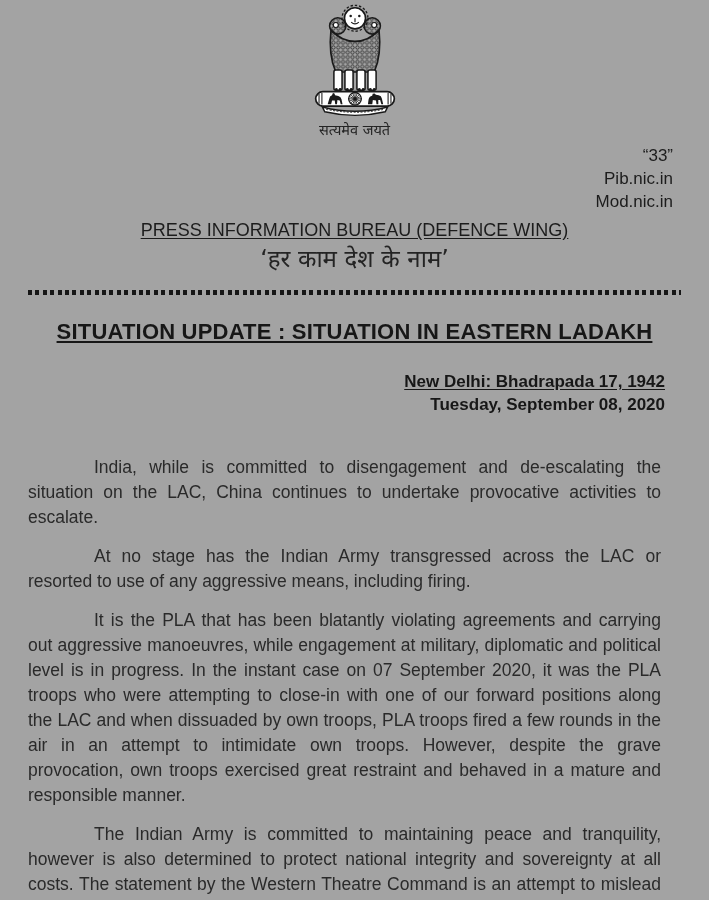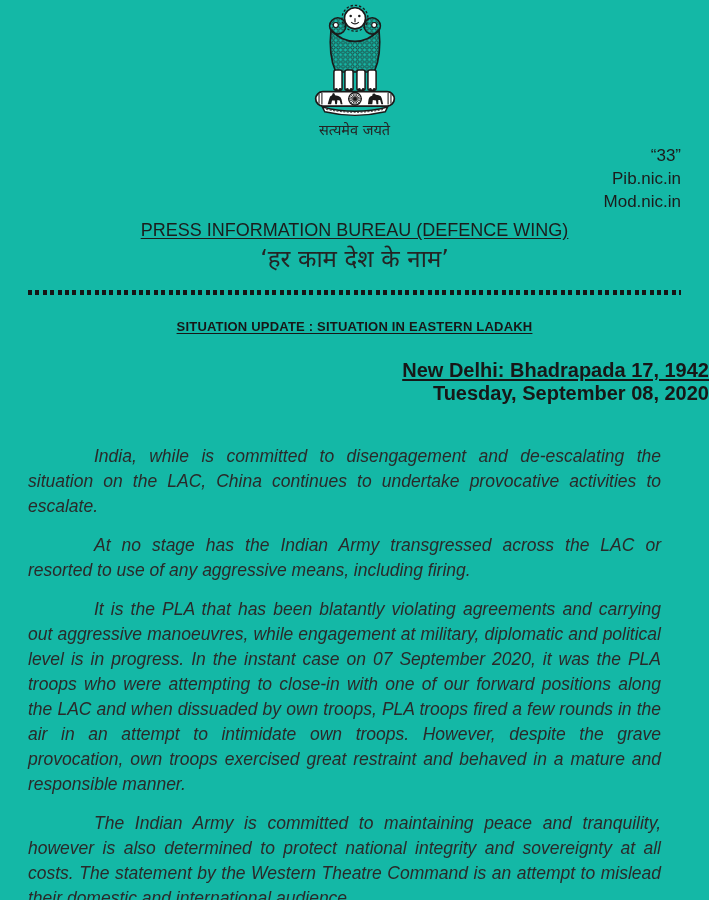--- a/index.html
+++ b/index.html
@@ -1,33 +1,33 @@
 <!DOCTYPE html>
 <html><head>
 <meta charset="utf-8">
 <style>
   html,body { margin:0; padding:0; background:#e8e8e8; }
   .page {
     position:relative;
     width:709px; height:900px;
     margin:0 auto;
-    background:#14b8a6;
+    background:#a3a3a3;
     color:#1f1f1f;
     font-family:"Liberation Sans", sans-serif;
     overflow:hidden;
   }
   .emblem-wrap { padding-top:2px; text-align:center; }
   .emblem-wrap svg { display:block; margin:0 auto; }
   .motto {
     font-size:14.5px; line-height:18px; margin-top:2px;
     font-family:"DejaVu Sans","Liberation Sans",sans-serif;
     color:#242424;
   }
   .corner {
-    text-align:right; padding-right:28px;
+    text-align:right; padding-right:36px;
     font-size:17px; line-height:23px; margin-top:5px;
     color:#1c1c1c;
   }
   .header-block { text-align:center; margin-top:6px; }
   .org-line {
     font-size:18px; line-height:23px;
     text-decoration:underline;
     text-underline-offset:2px;
     color:#1c1c1c;
   }
@@ -37,42 +37,43 @@
     color:#242424;
   }
   .dotted-divider {
     margin:18px 28px 0 28px;
     height:5px;
     background:repeating-linear-gradient(to right, #161616 0px, #161616 4px, transparent 4px, transparent 7.4px);
   }
   .doc-title {
     margin-top:24px;
     text-align:center;
-    font-size:13px; font-weight:bold;
+    font-size:22px; font-weight:bold;
     text-decoration:underline;
     text-underline-offset:2px;
     color:#171717;
     letter-spacing:0.2px;
   }
   .dateline {
     margin-top:25px;
+    padding-right:44px;
     text-align:right;
-    font-size:20px; font-weight:bold; line-height:23px;
+    font-size:17px; font-weight:bold; line-height:23px;
     color:#171717;
   }
   .dateline .place { text-decoration:underline; text-underline-offset:2px; }
   .body-text {
     margin-top:39px;
     padding:0 48px 0 28px;
     font-size:17.5px;
     line-height:25px;
     text-align:justify;
     color:#2a2a2a;
   }
-  .body-text p { margin:0 0 14px 0; text-indent:66px;font-style:italic; }
+  .body-text p { margin:0 0 14px 0; text-indent:66px; }
 </style>
 </head>
 <body>
 
 <div class="page">
 
   <div class="emblem-wrap">
     <svg viewBox="0 0 100 122" width="96" height="117" aria-hidden="true">
       <defs>
         <pattern id="mane" width="5" height="5" patternUnits="userSpaceOnUse">

